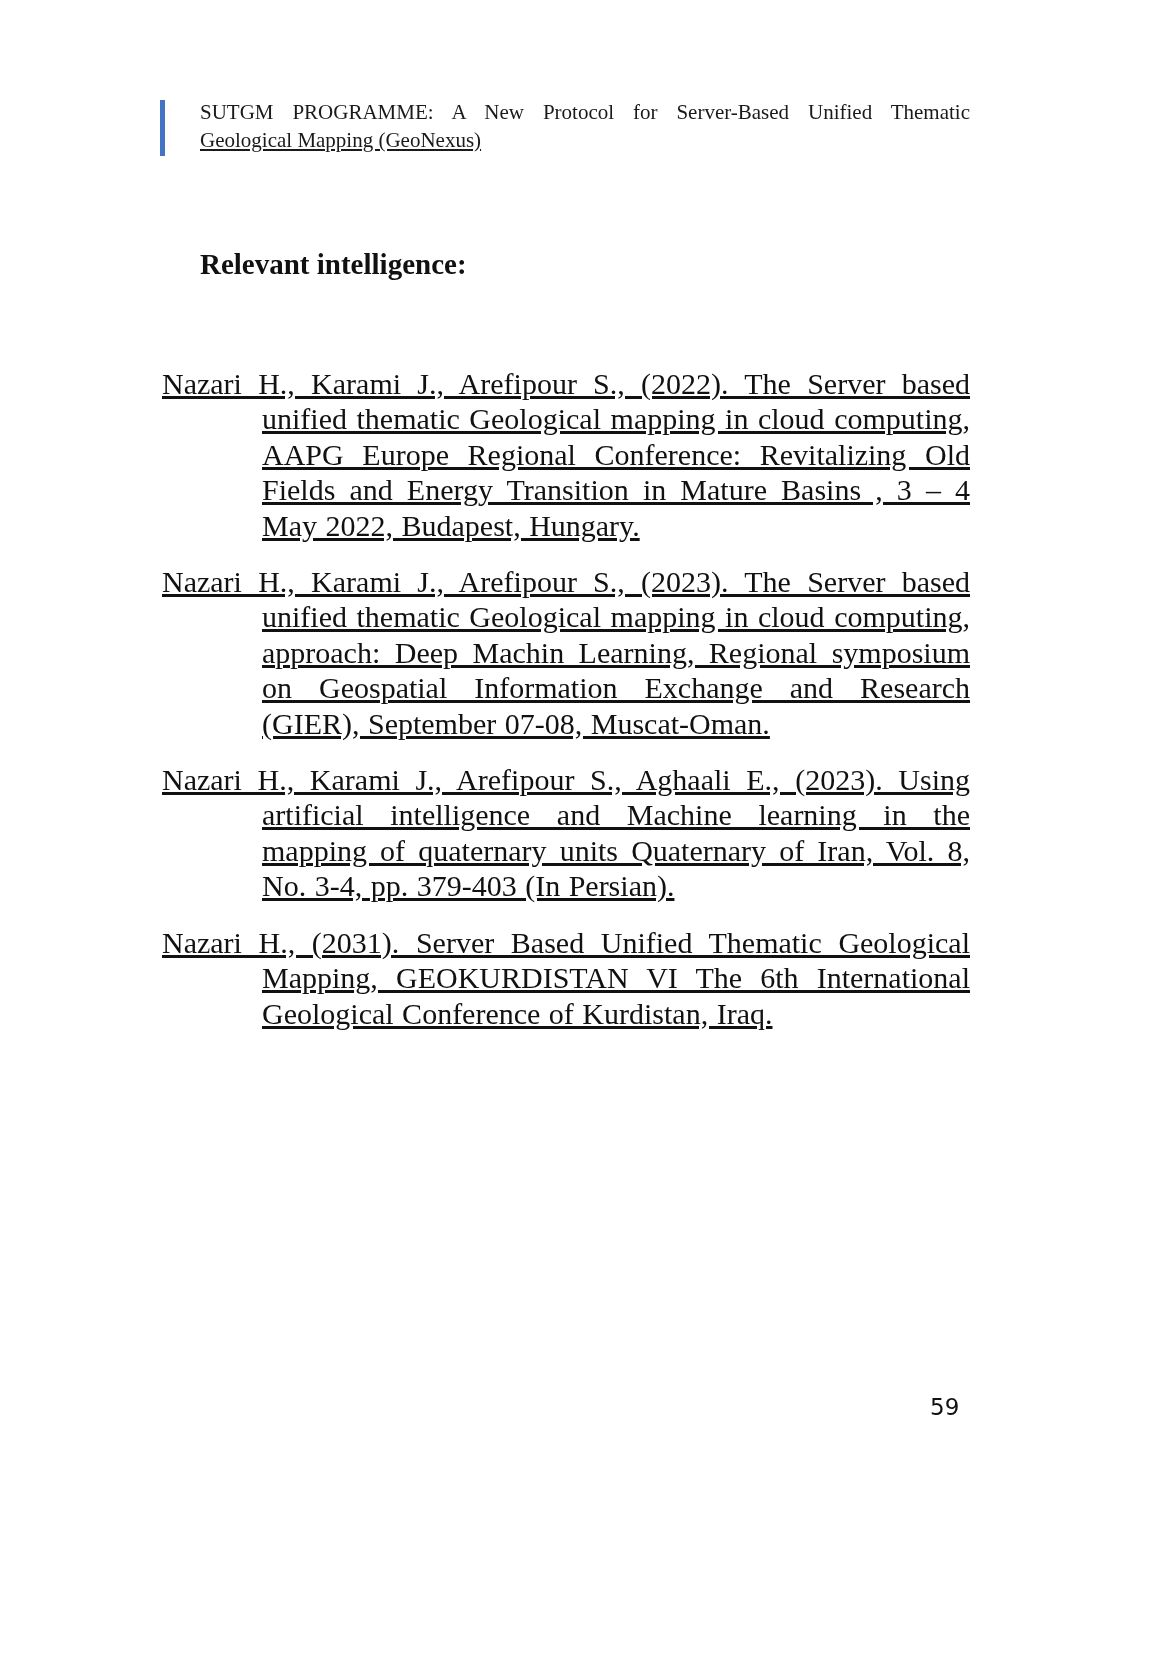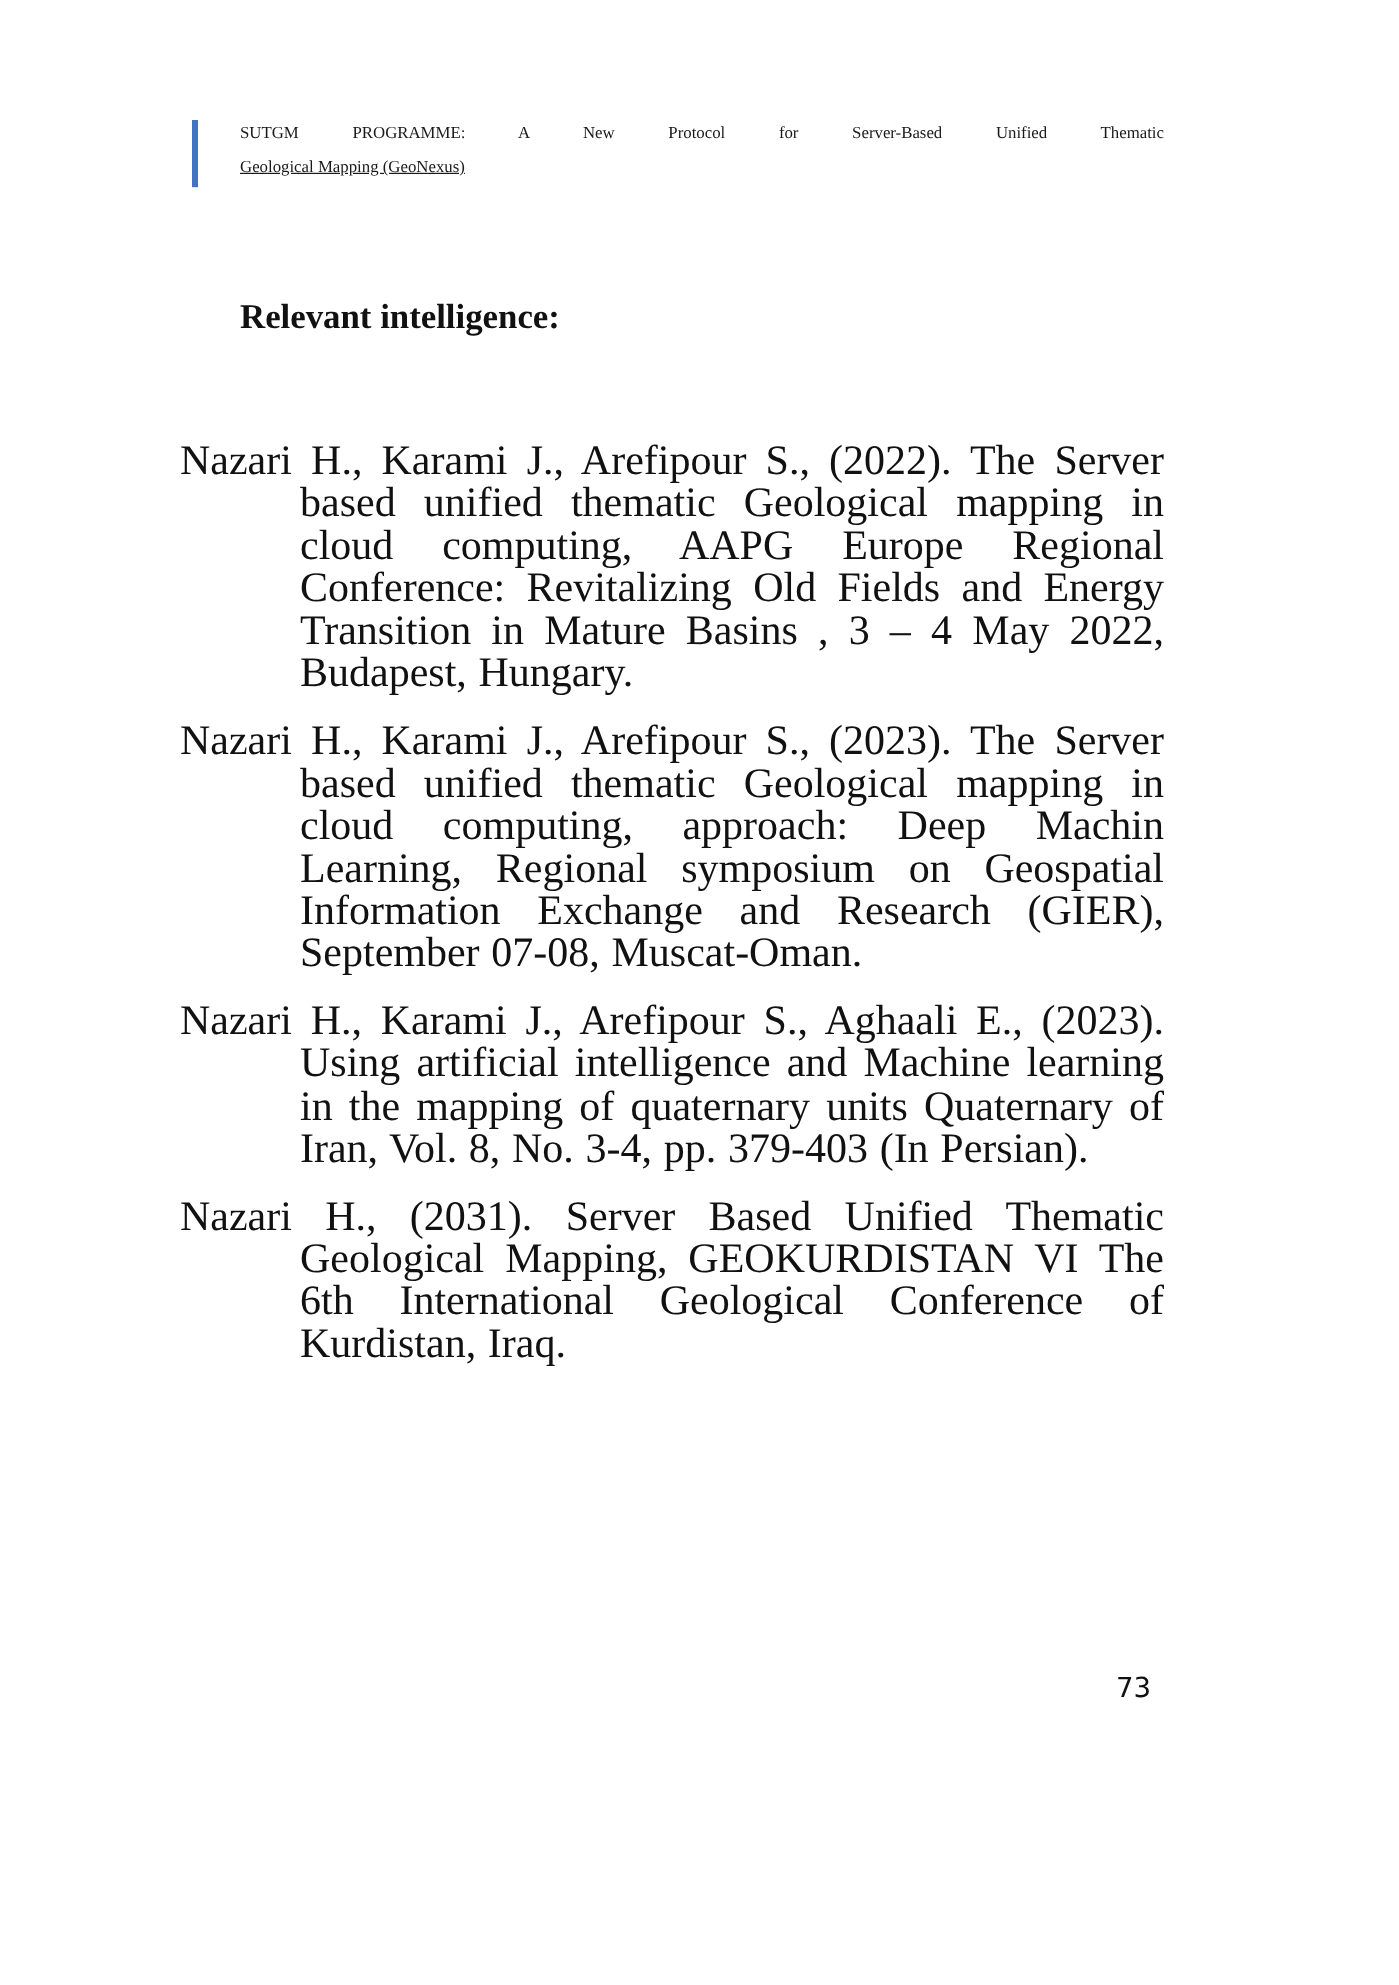--- a/index.html
+++ b/index.html
@@ -28,21 +28,21 @@
       top: 2px;
       width: 5px;
       height: 56px;
       background: #4472c4;
     }
     .header-text {
       position: absolute;
       left: 40px;
       top: 0;
       width: 770px;
-      font-size: 14px;
+      font-size: 21px;
       line-height: 28px;
       text-align: justify;
       text-align-last: left;
       color: #1a1a1a;
     }
     .header-line1 {
       display: block;
       text-align: justify;
       text-align-last: justify;
     }
@@ -58,27 +58,28 @@
       font-weight: bold;
       line-height: 36px;
     }
     .pubs {
       position: absolute;
       left: 150px;
       top: 366px;
       width: 820px;
     }
     .pub {
-      font-size: 35px;
+      font-size: 30px;
       line-height: 35.4px;
       text-align: justify;
       padding-left: 100px;
       text-indent: -100px;
-      margin: 0 0 21px 0;
+      margin: 0 0 21px 12px;
       word-spacing: 1px;
+      text-decoration: underline;
     }
     .page-number {
       position: absolute;
       left: 930px;
       top: 1392px;
       font-family: "DejaVu Sans", sans-serif;
       font-size: 23px;
       line-height: 30px;
       color: #111111;
     }
@@ -96,13 +97,13 @@
 
 <h1 class="section-title" style="margin:0;">Relevant intelligence:</h1>
 
 <div class="pubs">
   <p class="pub">Nazari H., Karami J., Arefipour S., (2022). The Server based unified thematic Geological mapping in cloud computing, AAPG Europe Regional Conference: Revitalizing Old Fields and Energy Transition in Mature Basins , 3 – 4 May 2022, Budapest, Hungary.</p>
   <p class="pub">Nazari H., Karami J., Arefipour S., (2023). The Server based unified thematic Geological mapping in cloud computing, approach: Deep Machin Learning, Regional symposium on Geospatial Information Exchange and Research (GIER), September 07-08, Muscat-Oman.</p>
   <p class="pub">Nazari H., Karami J., Arefipour S., Aghaali E., (2023). Using artificial intelligence and Machine learning in the mapping of quaternary units Quaternary of Iran, Vol. 8, No. 3-4, pp. 379-403 (In Persian).</p>
   <p class="pub">Nazari H., (2031). Server Based Unified Thematic Geological Mapping, GEOKURDISTAN VI The 6th International Geological Conference of Kurdistan, Iraq.</p>
 </div>
 
-<div class="page-number">73</div>
+<div class="page-number">59</div>
 
 </body></html>

